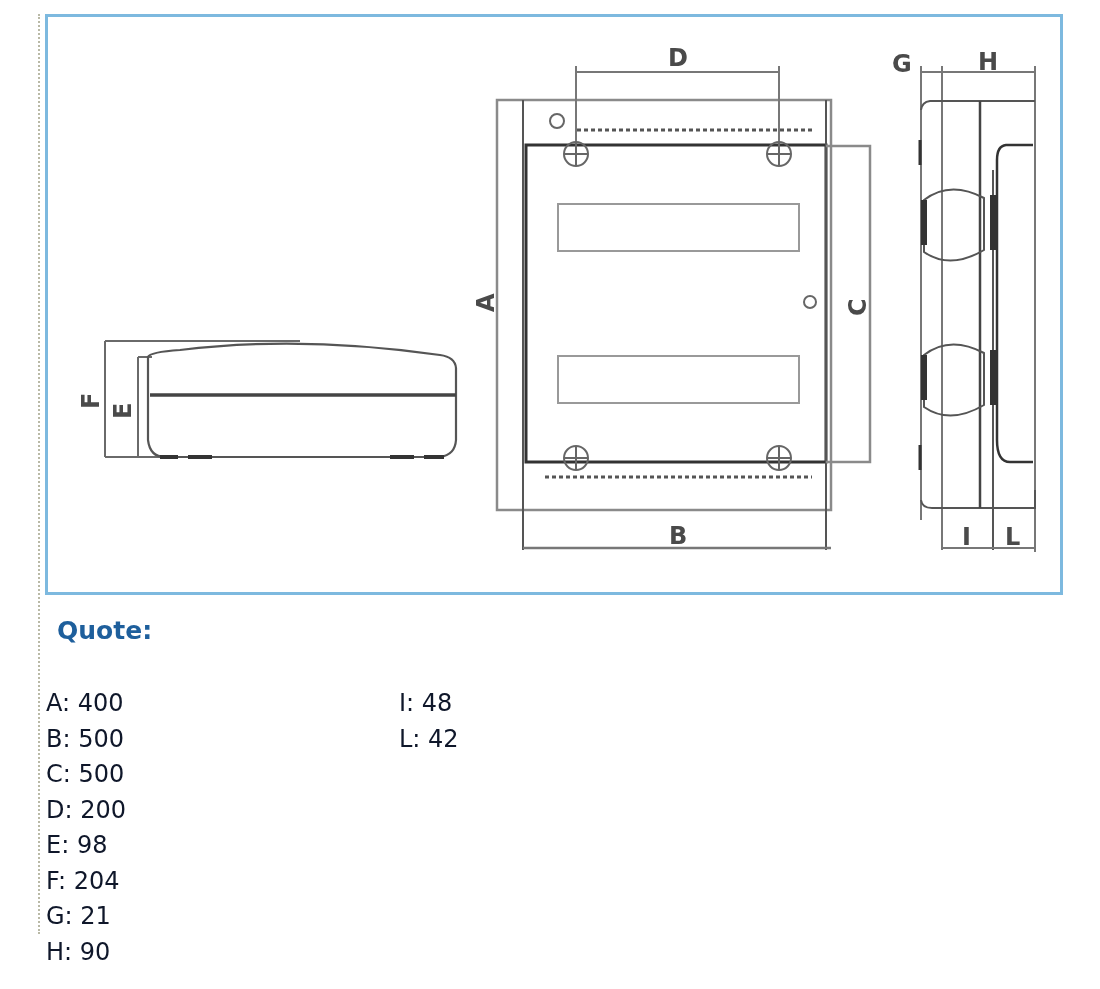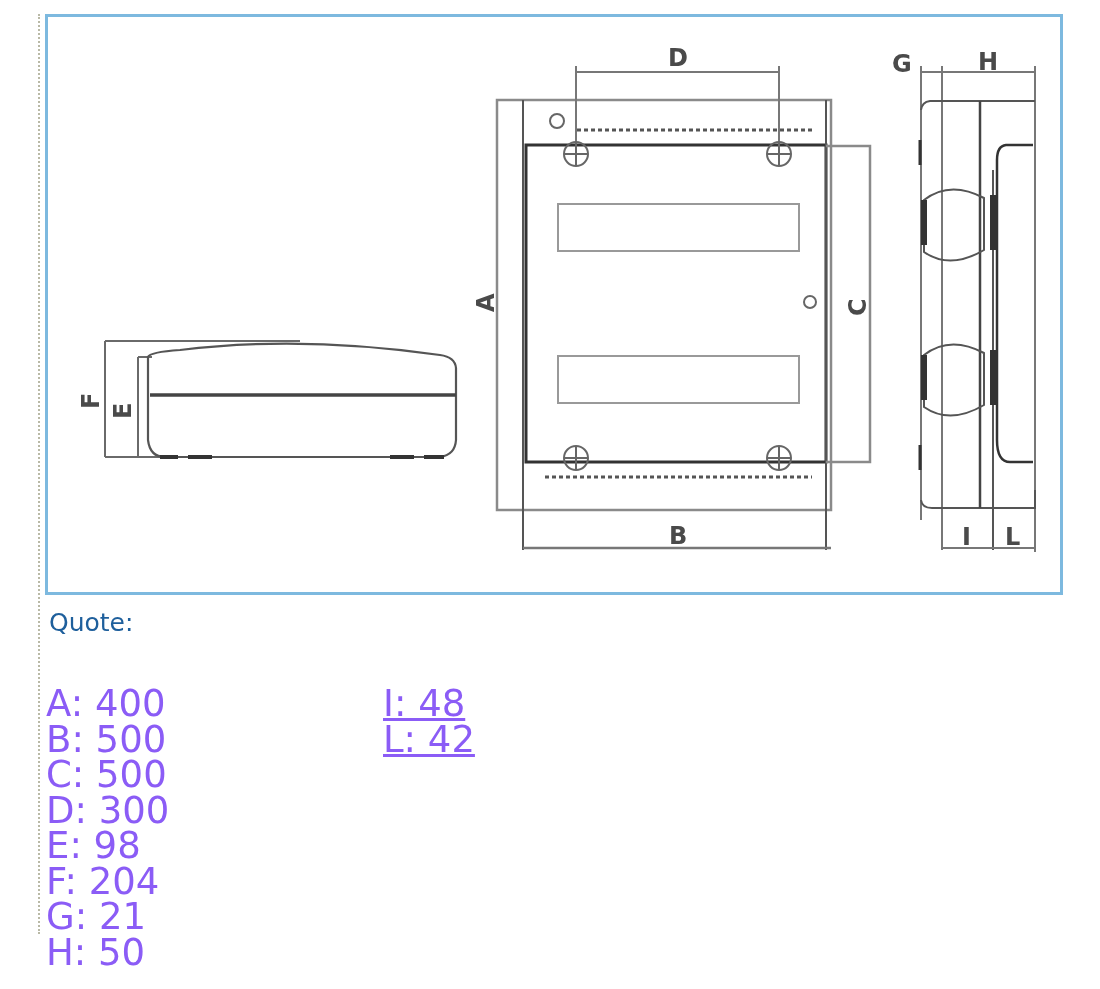--- a/index.html
+++ b/index.html
@@ -4,25 +4,25 @@
 <style>
   html, body { margin: 0; padding: 0; background: #ffffff; }
   body { width: 1100px; height: 989px; position: relative; overflow: hidden;
          font-family: "DejaVu Sans", "Liberation Sans", sans-serif; }
   .dotted-rule { position: absolute; left: 38px; top: 14px; width: 0; height: 920px;
                  border-left: 2px dotted #b9b9a6; }
   .frame { position: absolute; left: 45px; top: 14px; width: 1012px; height: 575px;
            border: 3px solid #7db9df; background: #ffffff; box-sizing: content-box; }
   .frame svg { position: absolute; left: -48px; top: -17px; }
   .dim-label { font-family: "DejaVu Sans", sans-serif; font-weight: bold; font-size: 24px; fill: #4a4a4a; }
-  .quote-title { position: absolute; left: 49px; top: 608px; font-size: 25px; font-weight: normal;
-                 color: #1e5f9c; margin: 0; }
-  .specs { position: absolute; top: 686px; font-size: 37px; line-height: 35.5px; color: #8b5cf6; }
+  .quote-title { position: absolute; left: 49px; top: 608px; font-size: 25px; font-weight: bold;
+                 color: #1e5f9c; margin: 8px; }
+  .specs { position: absolute; top: 686px; font-size: 24px; line-height: 35.5px; color: #0f172a; }
   .specs.col1 { left: 46px; }
-  .specs.col2 { left: 383px; text-decoration: underline; }
+  .specs.col2 { left: 399px; }
   .spec-row { white-space: nowrap; }
 </style>
 </head>
 <body>
 
 <div class="dotted-rule"></div>
 
 <div class="frame">
   <svg width="1100" height="600" viewBox="0 0 1100 600">
     <g fill="none" stroke="#6a6a6a" stroke-width="2">
@@ -128,23 +128,23 @@
     <text class="dim-label" transform="translate(131,419) rotate(-90)">E</text>
   </svg>
 </div>
 
 <h2 class="quote-title">Quote:</h2>
 
 <div class="specs col1">
   <div class="spec-row">A: 400</div>
   <div class="spec-row">B: 500</div>
   <div class="spec-row">C: 500</div>
-  <div class="spec-row">D: 300</div>
+  <div class="spec-row">D: 200</div>
   <div class="spec-row">E: 98</div>
   <div class="spec-row">F: 204</div>
   <div class="spec-row">G: 21</div>
-  <div class="spec-row">H: 50</div>
+  <div class="spec-row">H: 90</div>
 </div>
 
 <div class="specs col2">
   <div class="spec-row">I: 48</div>
   <div class="spec-row">L: 42</div>
 </div>
 
 </body></html>

